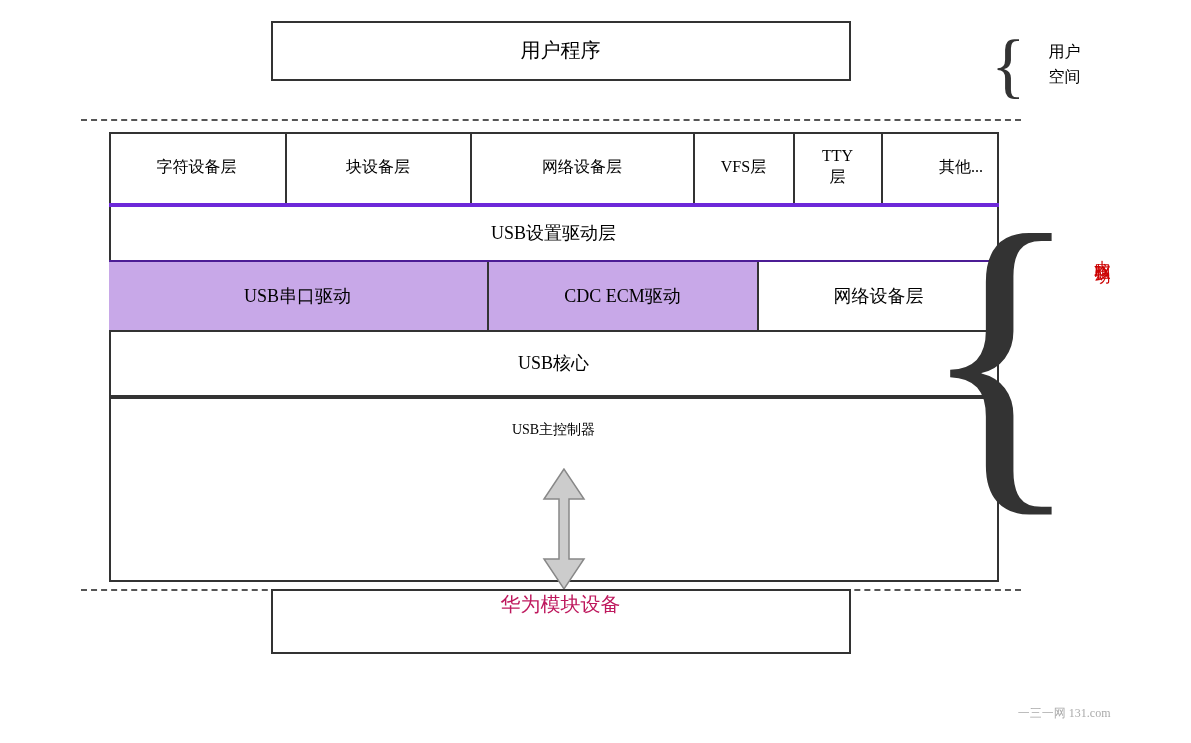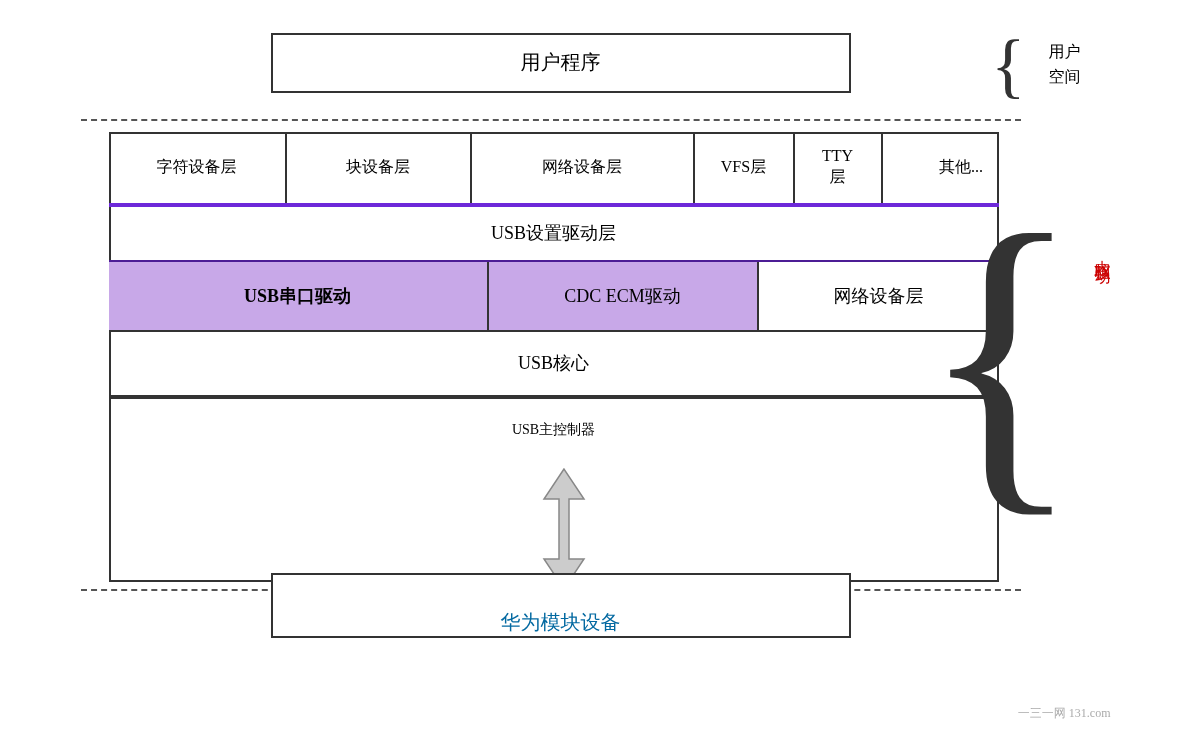--- a/index.html
+++ b/index.html
@@ -28,21 +28,21 @@
       height: 710px;
       display: flex;
       align-items: center;
       justify-content: center;
     }
 
     
     .user-program-box {
       position: absolute;
       left: 200px;
-      top: 16px;
+      top: 4px;
       width: 580px;
       height: 60px;
       border: 2px solid #333;
       display: flex;
       align-items: center;
       justify-content: center;
       font-size: 20px;
       color: #000;
       background: #fff;
     }
@@ -129,21 +129,20 @@
 
     .driver-cell-serial {
       width: 380px;
       background: #c8a8e8;
       border-right: 2px solid #333;
       display: flex;
       align-items: center;
       justify-content: center;
       font-size: 18px;
       color: #000;
-      font-weight: bold;
     }
 
     .driver-cell-cdc {
       width: 270px;
       background: #c8a8e8;
       border-right: 2px solid #333;
       display: flex;
       align-items: center;
       justify-content: center;
       font-size: 18px;
@@ -171,29 +170,29 @@
       align-items: center;
       justify-content: center;
       font-size: 18px;
       color: #000;
     }
 
     
     .huawei-box {
       position: absolute;
       left: 200px;
-      top: 556px;
+      top: 572px;
       width: 580px;
       height: 65px;
       border: 2px solid #333;
       display: flex;
-      align-items: flex-end;
+      align-items: flex-start;
       justify-content: center;
       font-size: 20px;
-      color: #0369a1;
+      color: #be185d;
       background: #fff;
     }
 
     
     .arrow-svg {
       position: absolute;
       left: 453px;
       top: 447px;
       width: 80px;
       height: 130px;

